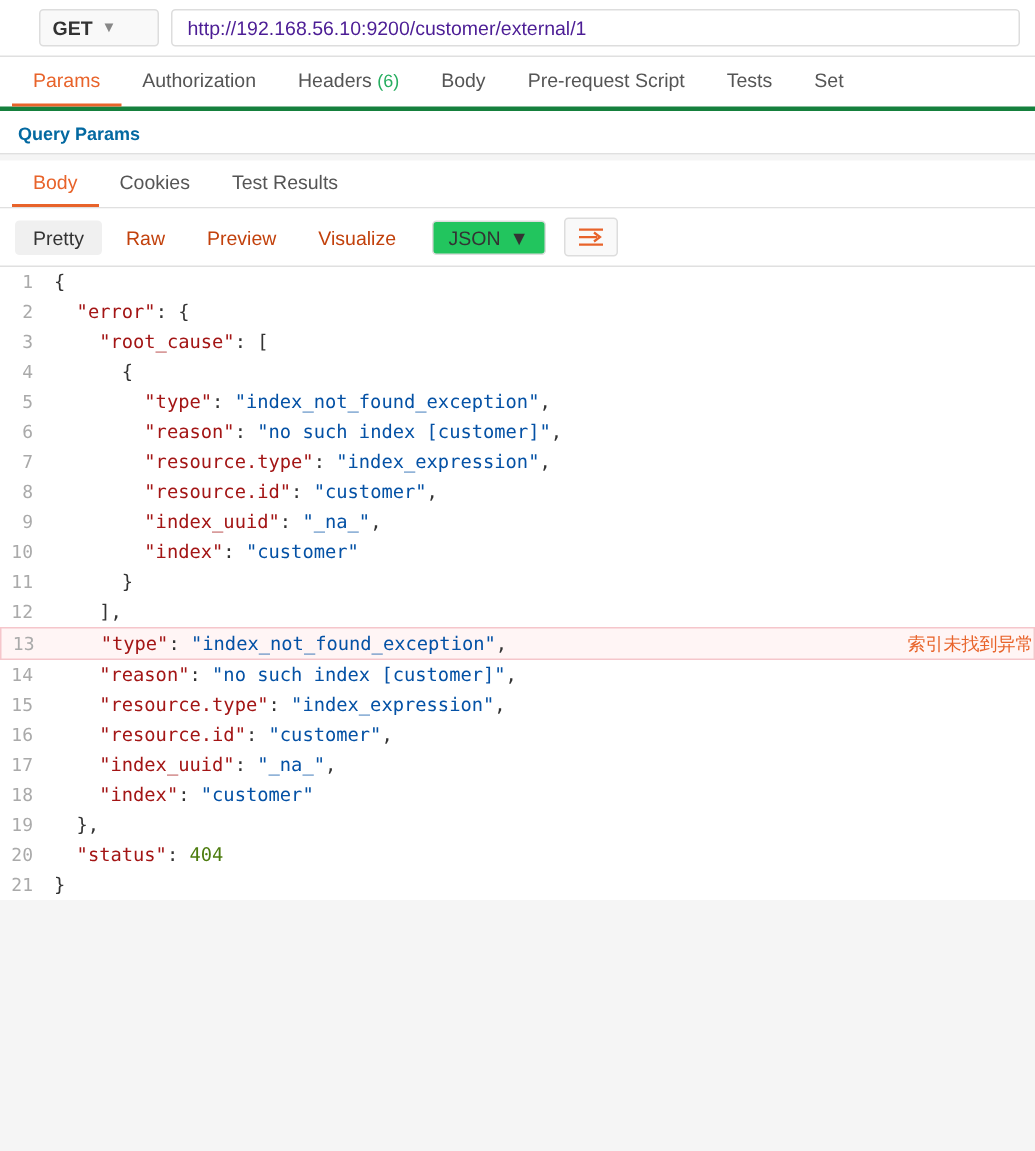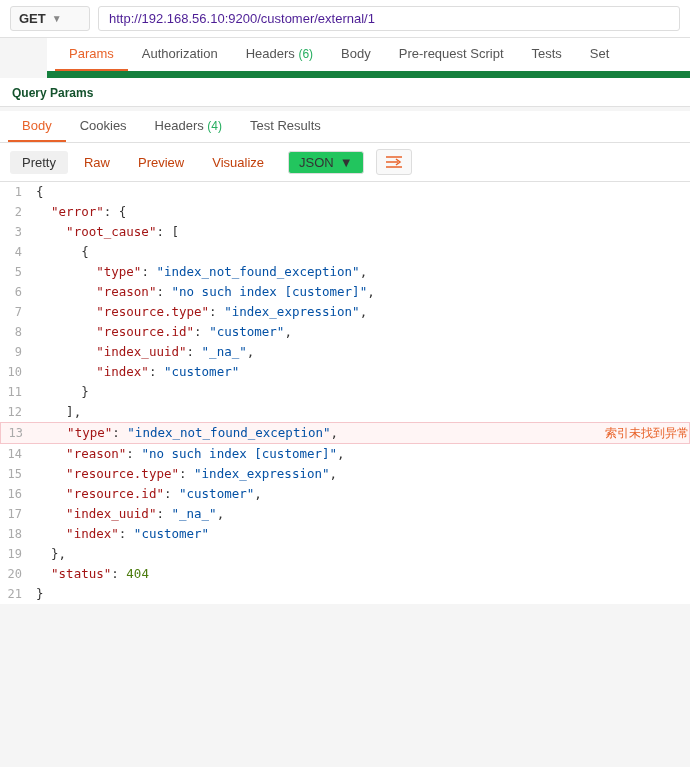--- a/index.html
+++ b/index.html
@@ -17,40 +17,40 @@
     .method-select {
       display: flex;
       align-items: center;
       border: 1px solid #ddd;
       border-radius: 3px;
       background: #f9f9f9;
       padding: 4px 8px;
       cursor: pointer;
       min-width: 80px;
       gap: 6px;
+      margin-left: 16px;
     }
     .method-select span { font-weight: 600; color: #333; font-size: 13px; }
     .method-select .arrow { color: #888; font-size: 10px; }
     .url-bar {
       flex: 1;
       border: 1px solid #ddd;
       border-radius: 3px;
       padding: 4px 10px;
       font-size: 13px;
       color: #4c1d95;
       background: #fff;
     }
 
     
     .request-tabs {
       display: flex;
       background: #fff;
-      border-bottom: 7px solid #15803d;
+      border-bottom: 3px solid #15803d;
       padding: 0 8px;
-      margin-left: 47px;
     }
     .request-tabs .tab {
       padding: 8px 14px;
       cursor: pointer;
       font-size: 13px;
       color: #555;
       border-bottom: 2px solid transparent;
       white-space: nowrap;
     }
     .request-tabs .tab.active {
@@ -65,21 +65,21 @@
 
     
     .query-params-section {
       background: #fff;
       padding: 8px 12px 0 12px;
       border-bottom: 1px solid #e0e0e0;
     }
     .query-params-title {
       font-size: 12px;
       font-weight: 600;
-      color: #14532d;
+      color: #0369a1;
       margin-bottom: 6px;
     }
     .params-table {
       width: 100%;
       border-collapse: collapse;
     }
     .params-table th {
       text-align: left;
       font-size: 11px;
       font-weight: 700;
@@ -230,21 +230,20 @@
   <div class="tab">Set</div>
 </div>
 
 <div class="query-params-section">
   <div class="query-params-title">Query Params</div>
 </div>
 
 <div class="response-tabs">
   <div class="tab active">Body</div>
   <div class="tab">Cookies</div>
-  <div class="tab">Headers <span class="badge">(4)</span></div>
   <div class="tab">Test Results</div>
 </div>
 
 <div class="format-bar">
   <button class="fmt-btn active">Pretty</button>
   <button class="fmt-btn">Raw</button>
   <button class="fmt-btn">Preview</button>
   <button class="fmt-btn">Visualize</button>
   <div class="json-select">
     <span>JSON</span>

